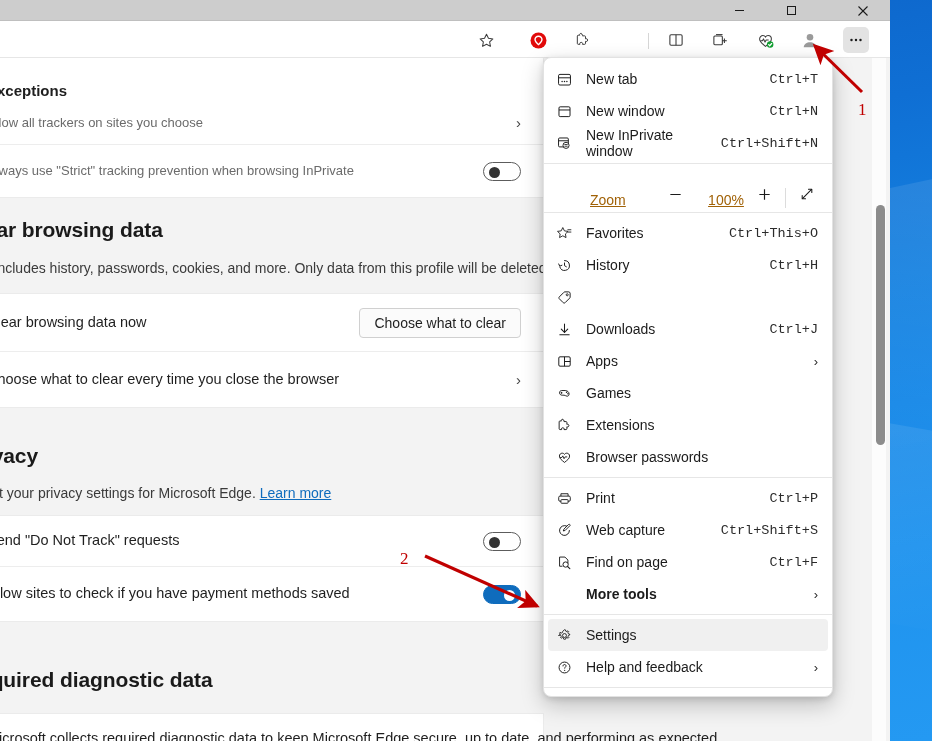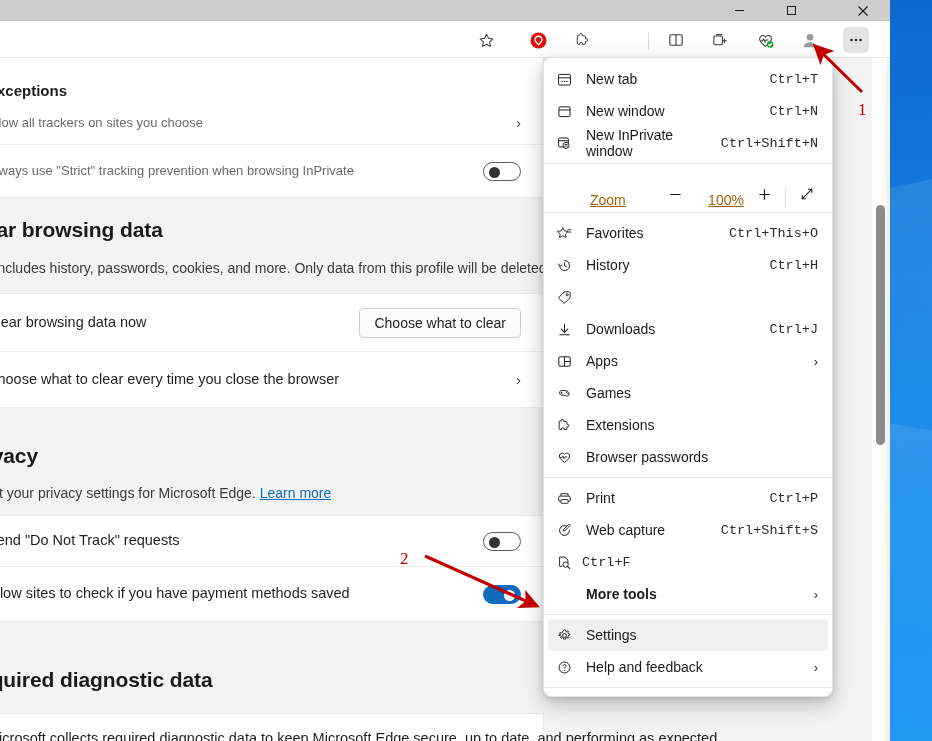--- a/index.html
+++ b/index.html
@@ -554,20 +554,21 @@
 
     <div class="mi">
       <span class="mico">
         <svg width="17" height="17" viewBox="0 0 20 20">
           <path d="M4.2 3.6h6.3l3.5 3.5v4.2" fill="none" stroke="#1b1b1b" stroke-width="1.1" stroke-linejoin="round"></path>
           <path d="M4.2 3.6v10.8h3.4" fill="none" stroke="#1b1b1b" stroke-width="1.1" stroke-linejoin="round"></path>
           <circle cx="11.3" cy="12.4" r="3.1" fill="#fff" stroke="#1b1b1b" stroke-width="1.15"></circle>
           <line x1="13.6" y1="14.7" x2="16.3" y2="17.2" stroke="#1b1b1b" stroke-width="1.25" stroke-linecap="round"></line>
         </svg>
       </span>
+      <span class="mlabel">Find on page</span>
       <span class="maccel">Ctrl+F</span>
     </div>
 
     <div class="mi">
       <span class="mlabel noicon">More tools</span>
       <span class="mchev">›</span>
     </div>
 
     <div class="msep"></div>
 

